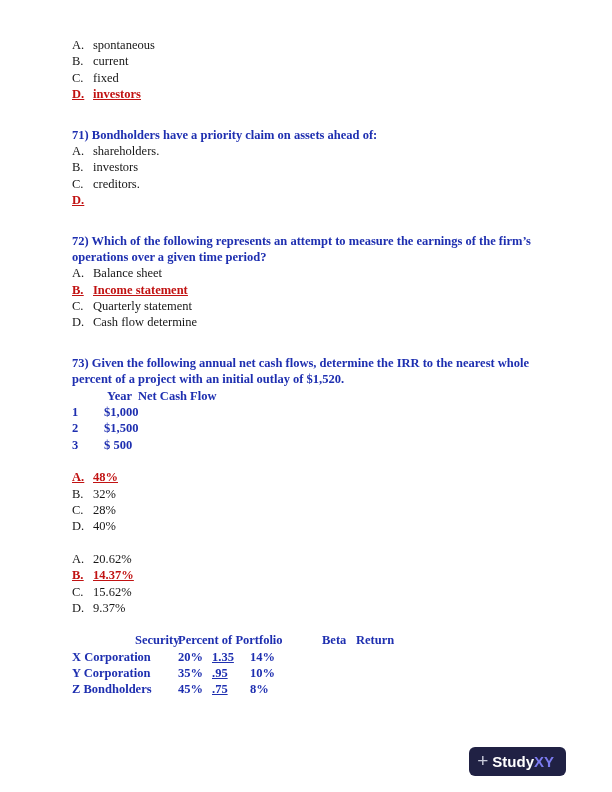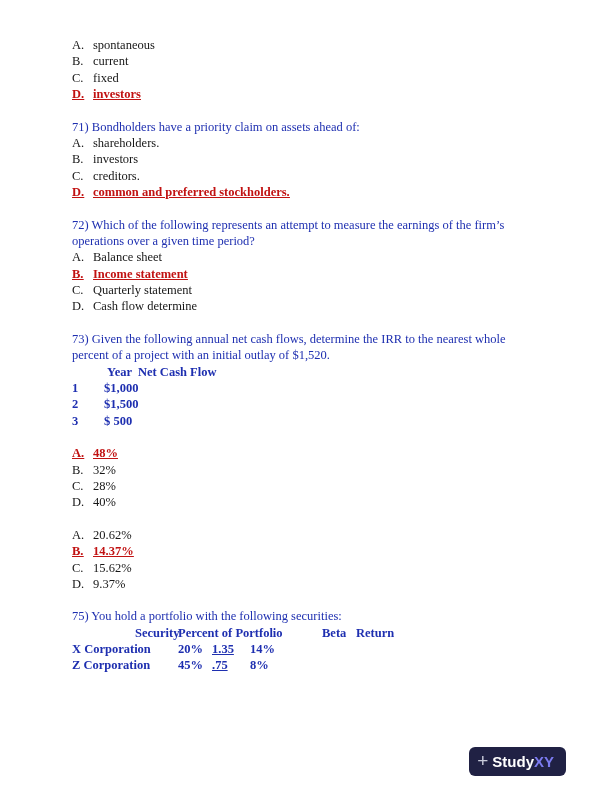--- a/index.html
+++ b/index.html
@@ -20,21 +20,22 @@
     position: absolute;
     left: 72px; top: 37px; width: 468px;
     font-size: 12.5px;
     line-height: 16.33px;
     color: var(--text-black, #161616);
   }
   .line { min-height: 16.33px; }
   .spacer { height: 16.33px; }
   .question {
     color: var(--question-blue, #1e2fb0);
-    font-weight: normal;
+    font-weight: bold;
+    margin-top: 8px;
   }
   .option { display: flex; }
   .option .opt-label { flex: 0 0 21px; width: 21px; }
   .option.correct,
   .option.correct .opt-label,
   .option.correct .opt-text {
     color: var(--correct-red, #c11212);
     font-weight: bold;
     text-decoration: underline;
   }
@@ -115,21 +116,20 @@
       <div class="line option">
         <span class="opt-label">B.</span>
         <span class="opt-text">investors</span>
       </div>
       <div class="line option">
         <span class="opt-label">C.</span>
         <span class="opt-text">creditors.</span>
       </div>
       <div class="line option correct">
         <span class="opt-label">D.</span>
-        <span class="opt-text">common and preferred stockholders.</span>
       </div>
       <div class="line spacer"></div>
       <div class="question">72) Which of the following represents an attempt to measure the earnings of the firm’s operations over a given time period?</div>
       <div class="line option">
         <span class="opt-label">A.</span>
         <span class="opt-text">Balance sheet</span>
       </div>
       <div class="line option correct">
         <span class="opt-label">B.</span>
         <span class="opt-text">Income statement</span>
@@ -188,35 +188,40 @@
       </div>
       <div class="line option">
         <span class="opt-label">C.</span>
         <span class="opt-text">15.62%</span>
       </div>
       <div class="line option">
         <span class="opt-label">D.</span>
         <span class="opt-text">9.37%</span>
       </div>
       <div class="line spacer"></div>
-      <div class="question">75) You hold a portfolio with the following securities:</div>
       <div class="line trow t-portfolio header">
         <span class="c0">Security</span>
         <span class="c1">Percent of Portfolio</span>
         <span class="c2">Beta</span>
         <span class="c3">Return</span>
       </div>
       <div class="line trow t-portfolio data">
         <span class="c0">X Corporation</span>
         <span class="c1">20%</span>
         <span class="c2">1.35</span>
         <span class="c3">14%</span>
       </div>
       <div class="line trow t-portfolio data">
-        <span class="c0">Z Corporation</span>
+        <span class="c0">Y Corporation</span>
+        <span class="c1">35%</span>
+        <span class="c2">.95</span>
+        <span class="c3">10%</span>
+      </div>
+      <div class="line trow t-portfolio data">
+        <span class="c0">Z Bondholders</span>
         <span class="c1">45%</span>
         <span class="c2">.75</span>
         <span class="c3">8%</span>
       </div>
     </div>
 
   <div class="logo">
     <span class="logo-plus">+</span>
     <span class="logo-study">Study</span>
       <span class="logo-xy">XY</span>

